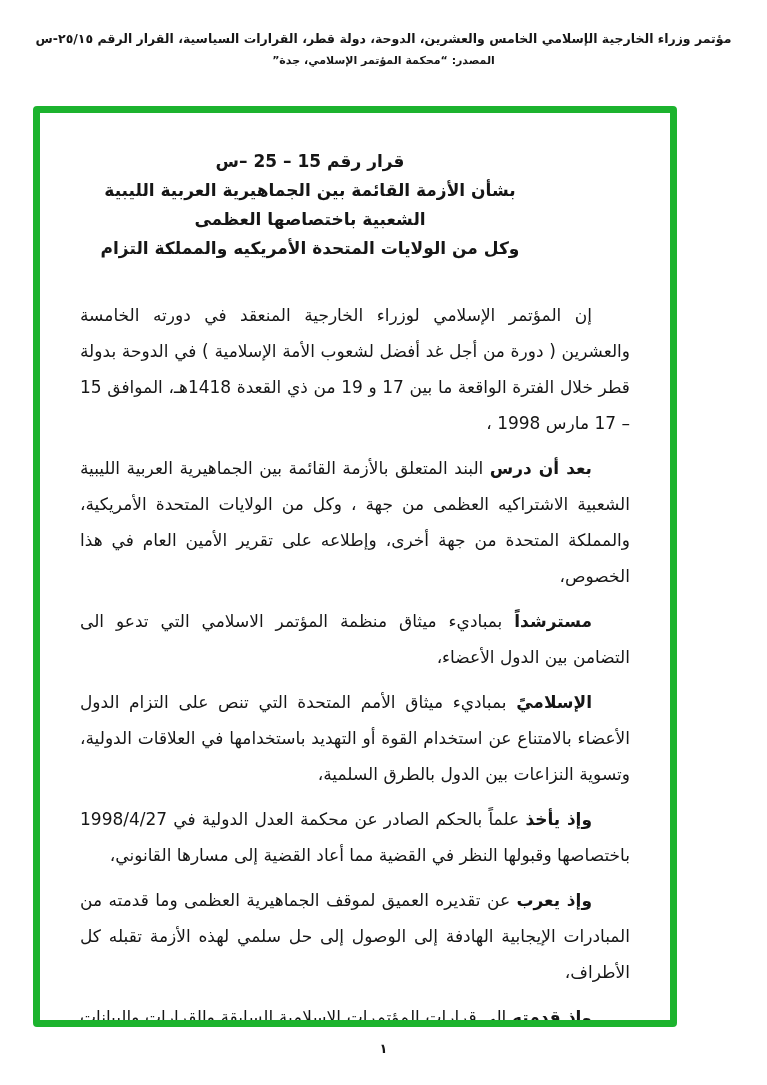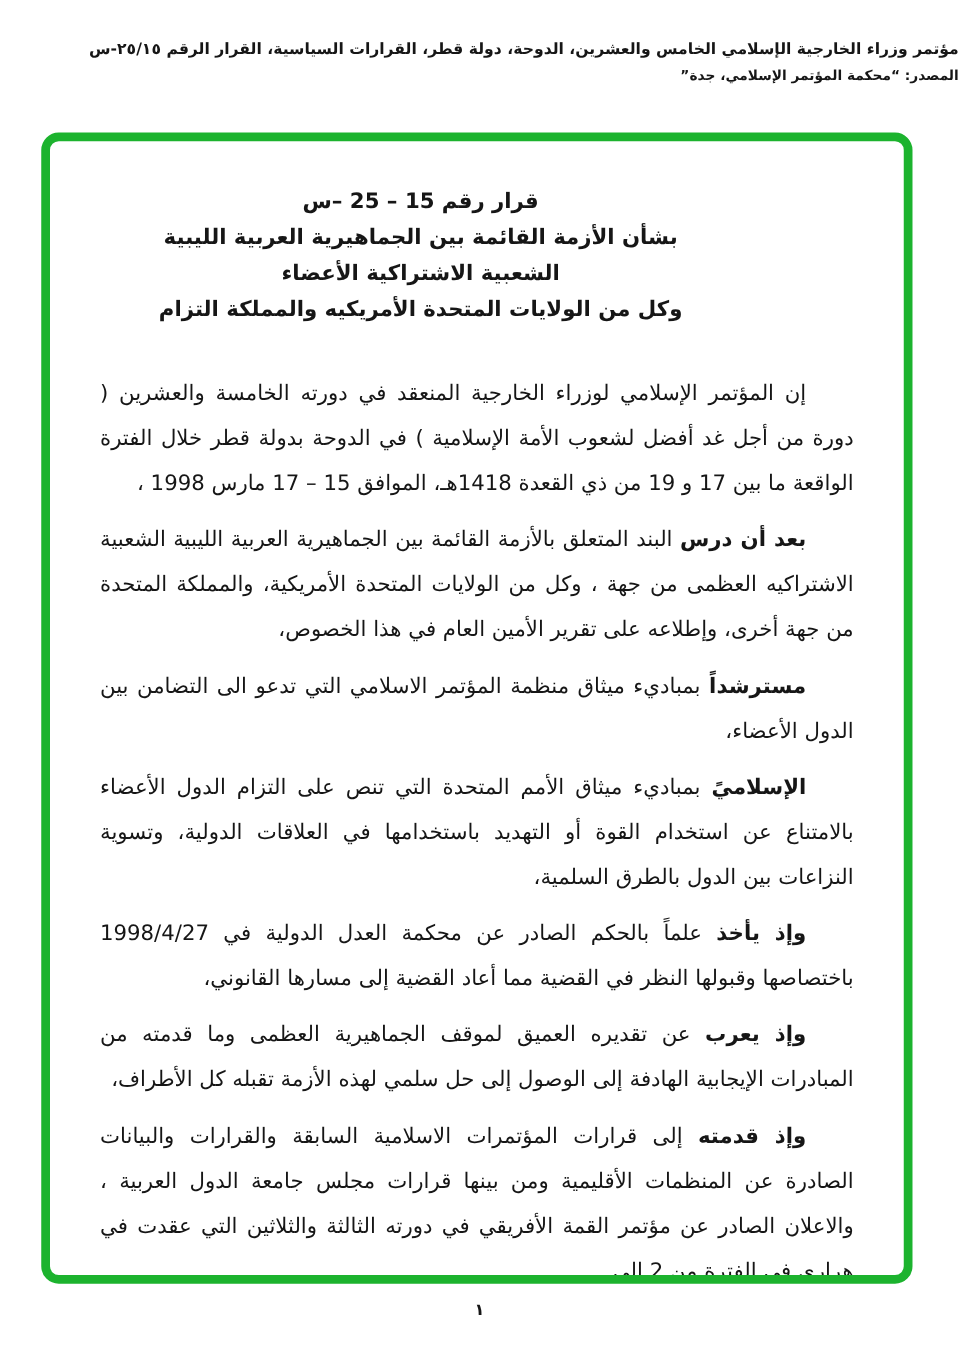--- a/index.html
+++ b/index.html
@@ -8,33 +8,33 @@
     width: 767px;
     height: 1085px;
     background: #ffffff;
     font-family: "DejaVu Sans", sans-serif;
     color: #161616;
     overflow: hidden;
   }
   .doc-header {
     position: absolute;
     top: 31px; left: 0; right: 0;
-    text-align: right;
+    text-align: center;
     direction: rtl;
     font-weight: bold;
   }
   .doc-header .line1 { font-size: 12.5px; white-space: nowrap; letter-spacing: 0.2px; }
   .doc-header .line2 { font-size: 11px; margin-top: 8px; }
   .green-frame {
     position: absolute;
     left: 33px; top: 106px;
-    width: 697px; height: 921px;
+    width: 644px; height: 921px;
     box-sizing: border-box;
     border: 7px solid #1cb32e;
-    border-radius: 14px;
+    border-radius: 4px;
     background: #ffffff;
   }
   .content {
     position: absolute;
     top: 0; bottom: 0; left: 0; right: 0;
     direction: rtl;
     padding: 34px 40px 0 40px;
     overflow: hidden;
   }
   .title-block {
@@ -70,21 +70,21 @@
     <div class="line1">مؤتمر وزراء الخارجية الإسلامي الخامس والعشرين، الدوحة، دولة قطر، القرارات السياسية، القرار الرقم ٢٥/١٥-س</div>
     <div class="line2">المصدر: “محكمة المؤتمر الإسلامي، جدة”</div>
   </div>
 
   <div class="green-frame" style="border-color: rgb(28, 179, 46);">
     <div class="content">
 
       <div class="title-block">
         <div class="tline">قرار رقم 15 – 25 –س</div>
         <div class="tline">بشأن الأزمة القائمة بين الجماهيرية العربية الليبية</div>
-        <div class="tline">الشعبية الاشتراكية الأعضاء</div>
+        <div class="tline">الشعبية باختصاصها العظمى</div>
         <div class="tline">وكل من الولايات المتحدة الأمريكيه والمملكة التزام</div>
       </div>
 
       <p class="para">
         <b class="lead"></b>
         <span>إن المؤتمر الإسلامي لوزراء الخارجية المنعقد في دورته الخامسة والعشرين ( دورة من أجل غد أفضل لشعوب الأمة الإسلامية ) في الدوحة بدولة قطر خلال الفترة الواقعة ما بين 17 و 19 من ذي القعدة 1418هـ، الموافق 15 – 17 مارس 1998 ،</span>
       </p>
 
       <p class="para">
         <b class="lead">بعد أن درس</b>

